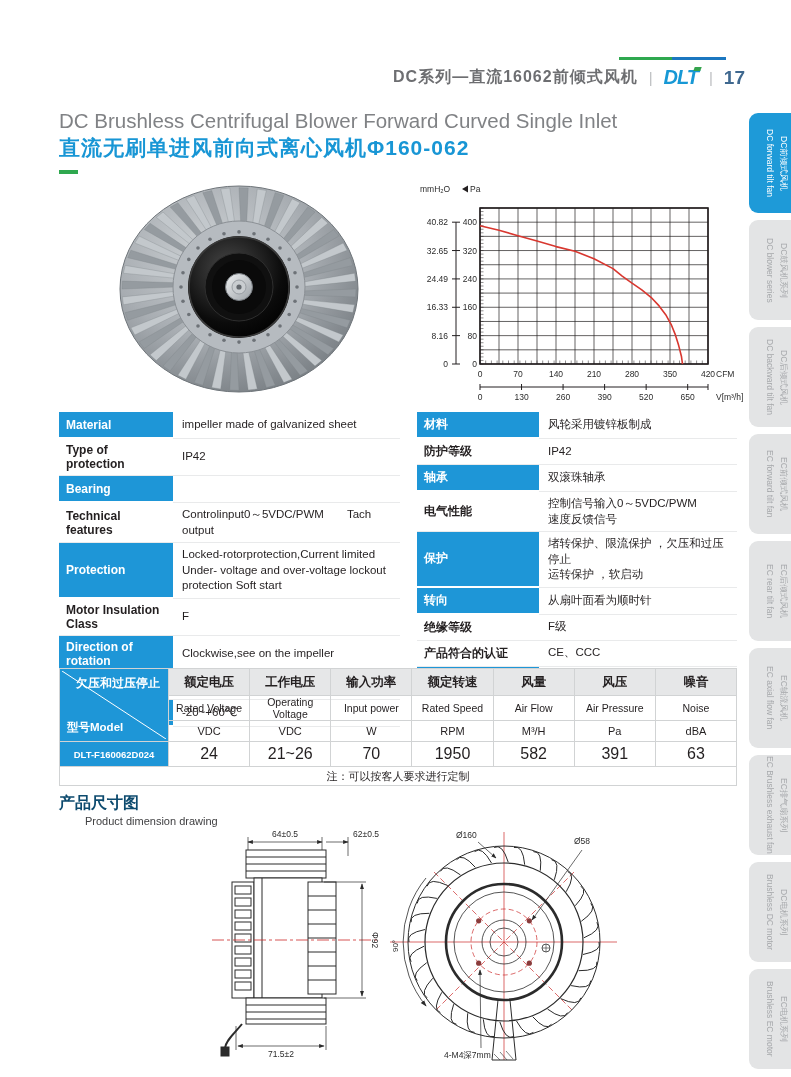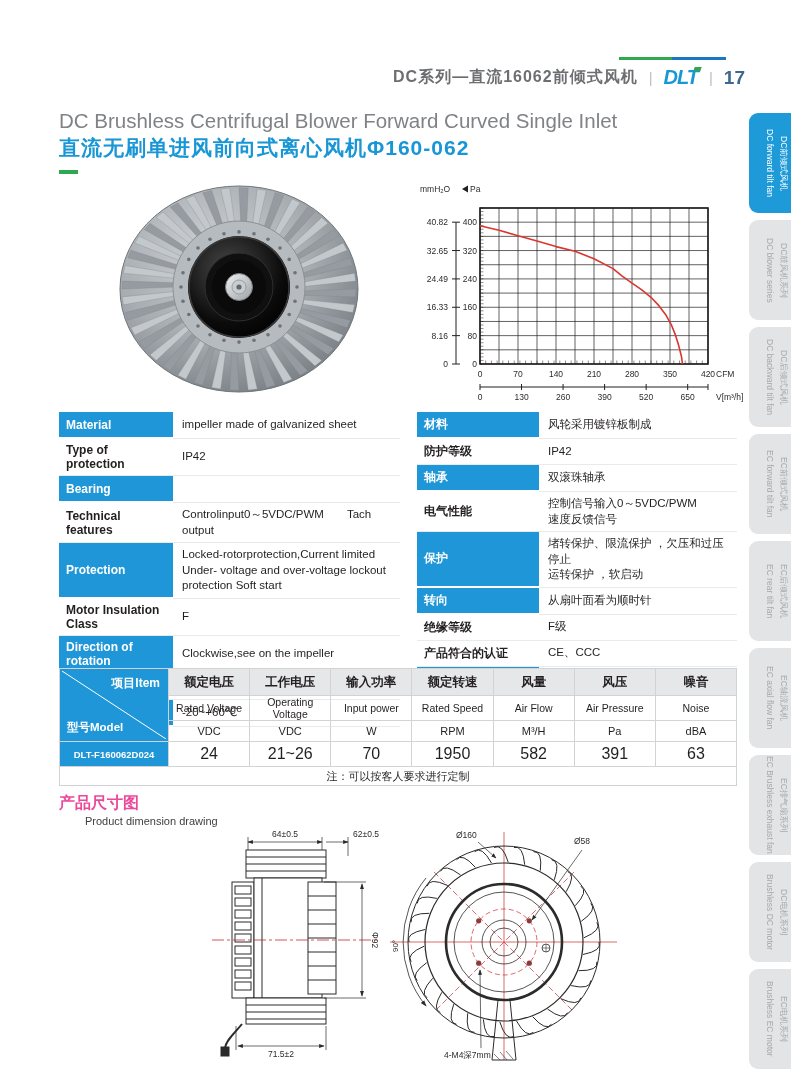--- a/index.html
+++ b/index.html
@@ -45,21 +45,21 @@
   td.r-val{height:24px;font-size:16px;}
   td.corner{background:#1e96d7;padding:0;position:relative;}
   .corner-inner{position:relative;width:100%;height:68px;}
   .corner-inner svg{position:absolute;inset:0;width:100%;height:100%;}
   .corner-top{position:absolute;top:4px;right:6px;color:#fff;font-weight:bold;font-size:12px;}
   .corner-bottom{position:absolute;bottom:4px;left:5px;color:#fff;font-weight:bold;font-size:11.5px;}
   td.model-cell{background:#1e96d7;color:#fff;font-weight:bold;font-size:9.5px;}
   td.note-cell{text-align:left;padding:4px 8px;font-size:11px;height:18px;}
 
   
-  .dim-title-zh{position:absolute;left:59px;top:793px;font-size:16px;font-weight:bold;color:#ec4899;}
+  .dim-title-zh{position:absolute;left:59px;top:793px;font-size:16px;font-weight:bold;color:#0c4a6e;}
   .dim-title-en{position:absolute;left:60px;top:815px;font-size:11px;color:#404042;padding-left:25px;}
   .side-view{position:absolute;left:196px;top:826px;}
   #front-view{position:absolute;left:386px;top:820px;}
   svg text{fill:#2b2b2b;font-family:"Liberation Sans","DejaVu Sans",sans-serif;}
 
   
   .sidebar{position:absolute;right:0;top:113px;width:42px;}
   .tab{width:42px;height:100px;margin-bottom:7px;border-radius:9px 0 0 9px;
        writing-mode:vertical-rl;text-orientation:sideways;text-align:center;
        font-size:8.5px;line-height:1.7;background:#e3e4e5;color:#a7a9ac;cursor:pointer;
@@ -425,21 +425,21 @@
     </div>
 
   <table class="rating" id="rating-table">
       <tbody>
         <tr>
           <td rowspan="3" class="corner" style="width: 104px;">
             <div class="corner-inner">
               <svg viewBox="0 0 104 68" preserveAspectRatio="none">
                 <line x1="0" y1="0" x2="104" y2="68" stroke="#fff" stroke-width="1"></line>
               </svg>
-              <span class="corner-top">项目Item</span>
+              <span class="corner-top">欠压和过压停止</span>
               <span class="corner-bottom">型号Model</span>
             </div>
           </td>
           <td class="r-zh">额定电压</td>
           <td class="r-zh">工作电压</td>
           <td class="r-zh">输入功率</td>
           <td class="r-zh">额定转速</td>
           <td class="r-zh">风量</td>
           <td class="r-zh">风压</td>
           <td class="r-zh">噪音</td>

